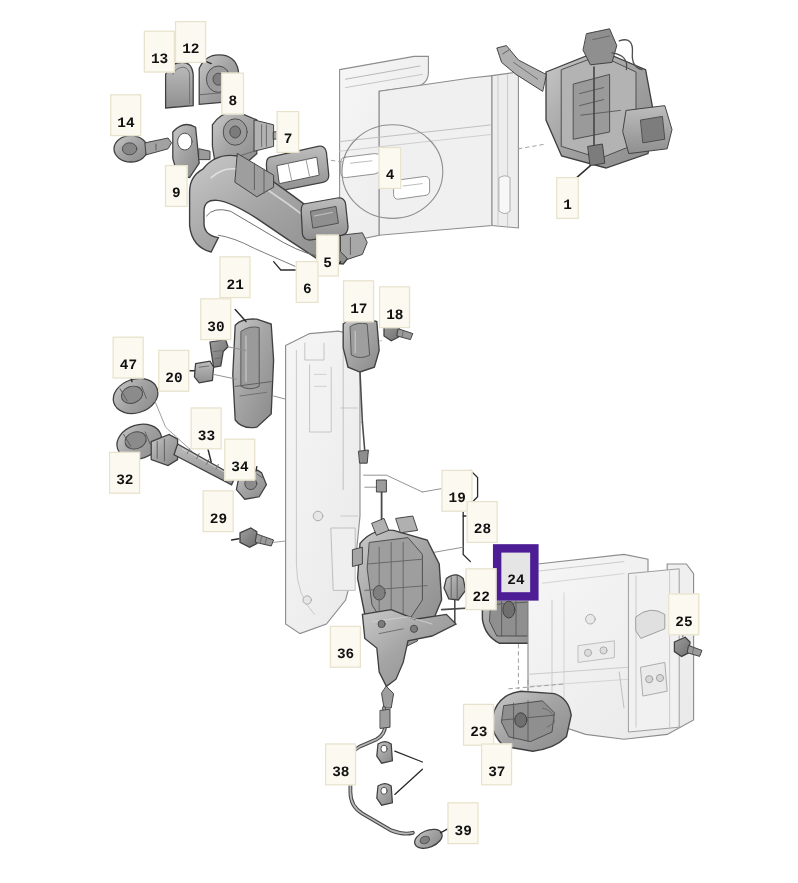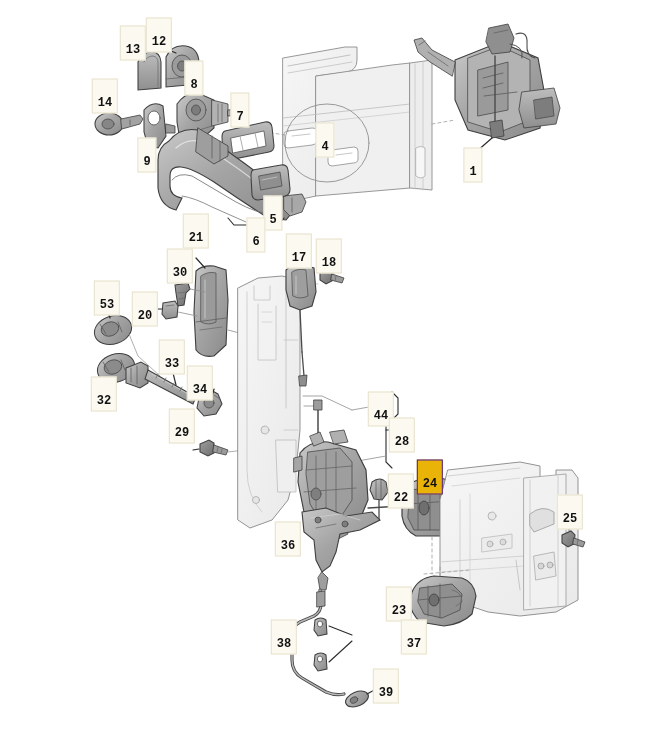--- a/index.html
+++ b/index.html
@@ -6,21 +6,21 @@
   html,body{margin:0;padding:0;background:#ffffff;}
   body{width:665px;height:736px;overflow:hidden;
        font-family:"Liberation Serif", serif;}
   #stage{position:relative;width:665px;height:736px;background:#fff;}
   #art{position:absolute;left:0;top:0;}
   .lbl{position:absolute;transform:translate(-50%,-50%);
        background:#fbf9f0;border:1px solid #e8e2cc;
        color:#111;font-family:Liberation Mono, monospace;
        font-size:12px;font-weight:700;line-height:1;
        padding:17px 5px 4px 5px;white-space:nowrap;}
-  .lbl.hl{background:#eab308;border:1px solid #4c1d95;}
+  .lbl.hl{background:#e5e5e5;border:7px solid #4c1d95;}
 </style>
 </head>
 <body>
 
 <div id="stage">
 
 <svg id="art" width="665" height="736" viewBox="0 0 665 736">
   <defs>
     <linearGradient id="gMet" x1="0" y1="0" x2="1" y2="1">
       <stop offset="0" stop-color="#c9c9c9"></stop>
@@ -500,24 +500,24 @@
       <div class="lbl" style="left: 105px; top: 96px;">14</div>
       <div class="lbl" style="left: 299px; top: 251px;">17</div>
       <div class="lbl" style="left: 329px; top: 256px;">18</div>
       <div class="lbl" style="left: 145px; top: 309px;">20</div>
       <div class="lbl" style="left: 180px; top: 266px;">30</div>
       <div class="lbl" style="left: 196px; top: 231px;">21</div>
       <div class="lbl" style="left: 399px; top: 604px;">23</div>
       <div class="lbl hl" style="left: 430px; top: 477px;">24</div>
       <div class="lbl" style="left: 570px; top: 512px;">25</div>
       <div class="lbl" style="left: 401px; top: 491px;">22</div>
-      <div class="lbl" style="left: 381px; top: 409px;">44</div>
+      <div class="lbl" style="left: 381px; top: 409px;">19</div>
       <div class="lbl" style="left: 402px; top: 435px;">28</div>
       <div class="lbl" style="left: 182px; top: 426px;">29</div>
-      <div class="lbl" style="left: 107px; top: 298px;">53</div>
+      <div class="lbl" style="left: 107px; top: 298px;">47</div>
       <div class="lbl" style="left: 104px; top: 394px;">32</div>
       <div class="lbl" style="left: 172px; top: 357px;">33</div>
       <div class="lbl" style="left: 200px; top: 383px; text-align: right;">34</div>
       <div class="lbl" style="left: 288px; top: 539px;">36</div>
       <div class="lbl" style="left: 366px; top: 637px; margin-left: 48px;">37</div>
       <div class="lbl" style="left: 284px; top: 637px;">38</div>
       <div class="lbl" style="left: 386px; top: 686px;">39</div>
     </div>
 
 </div>

